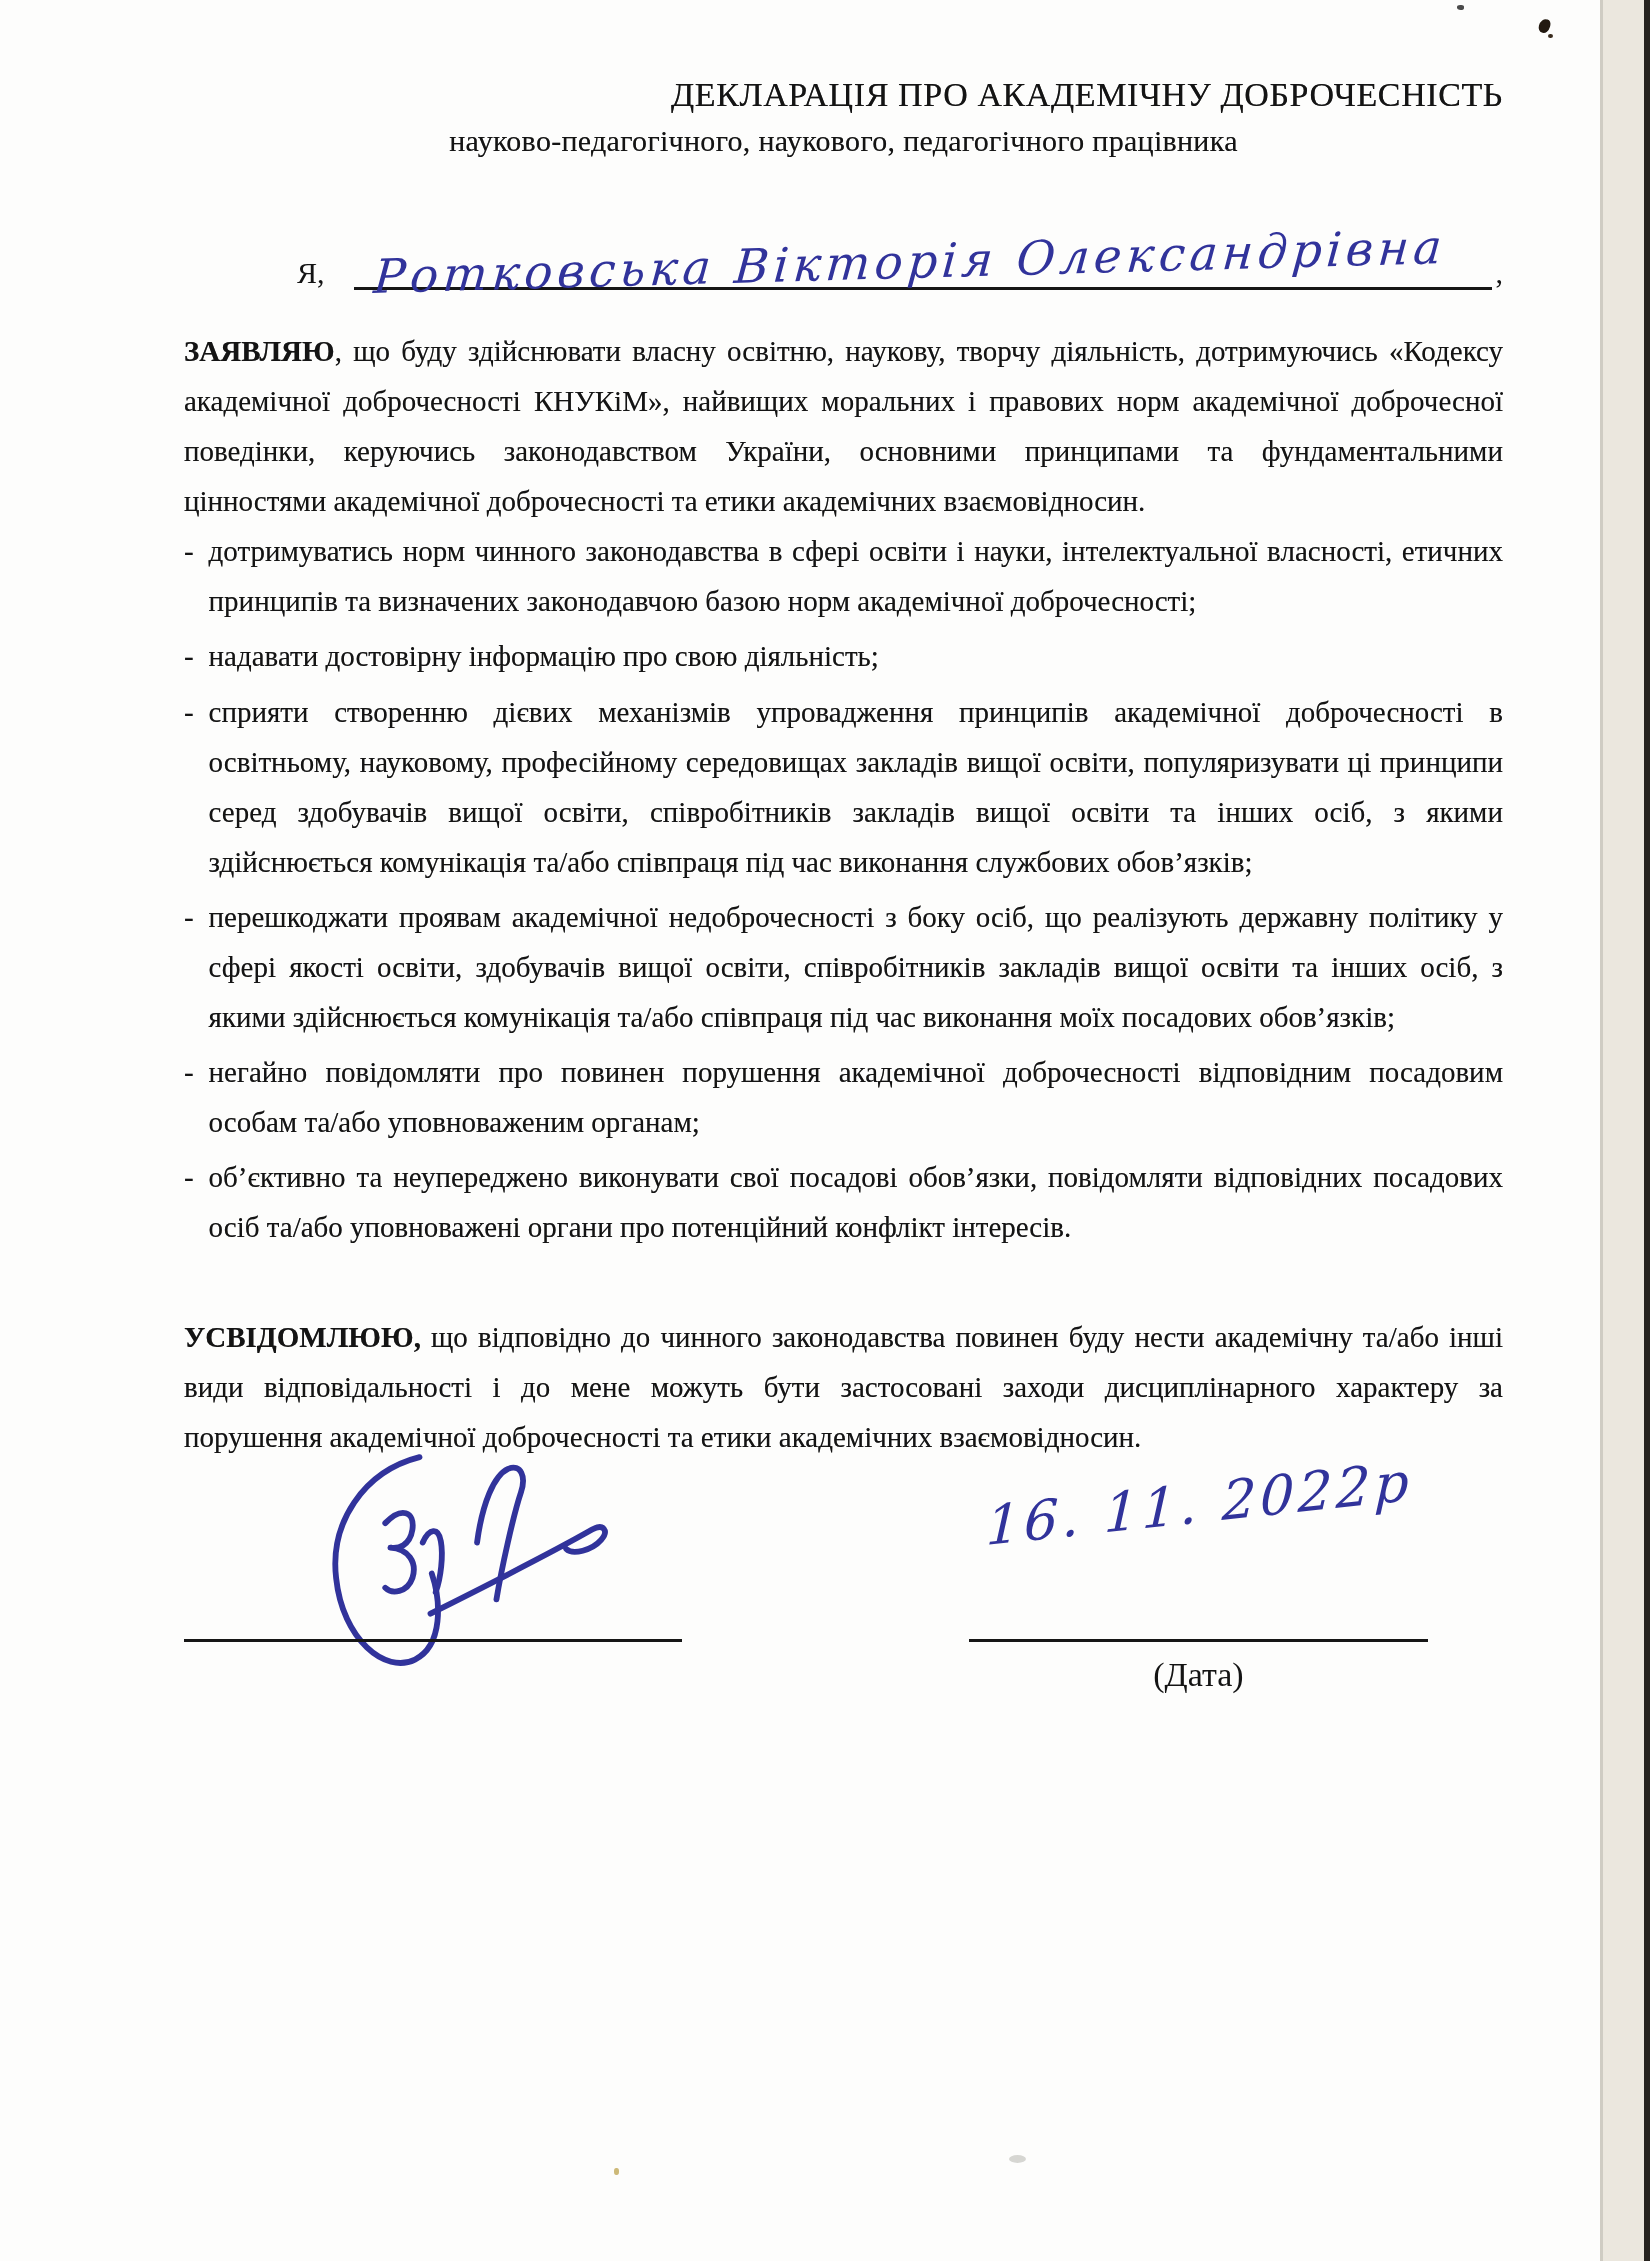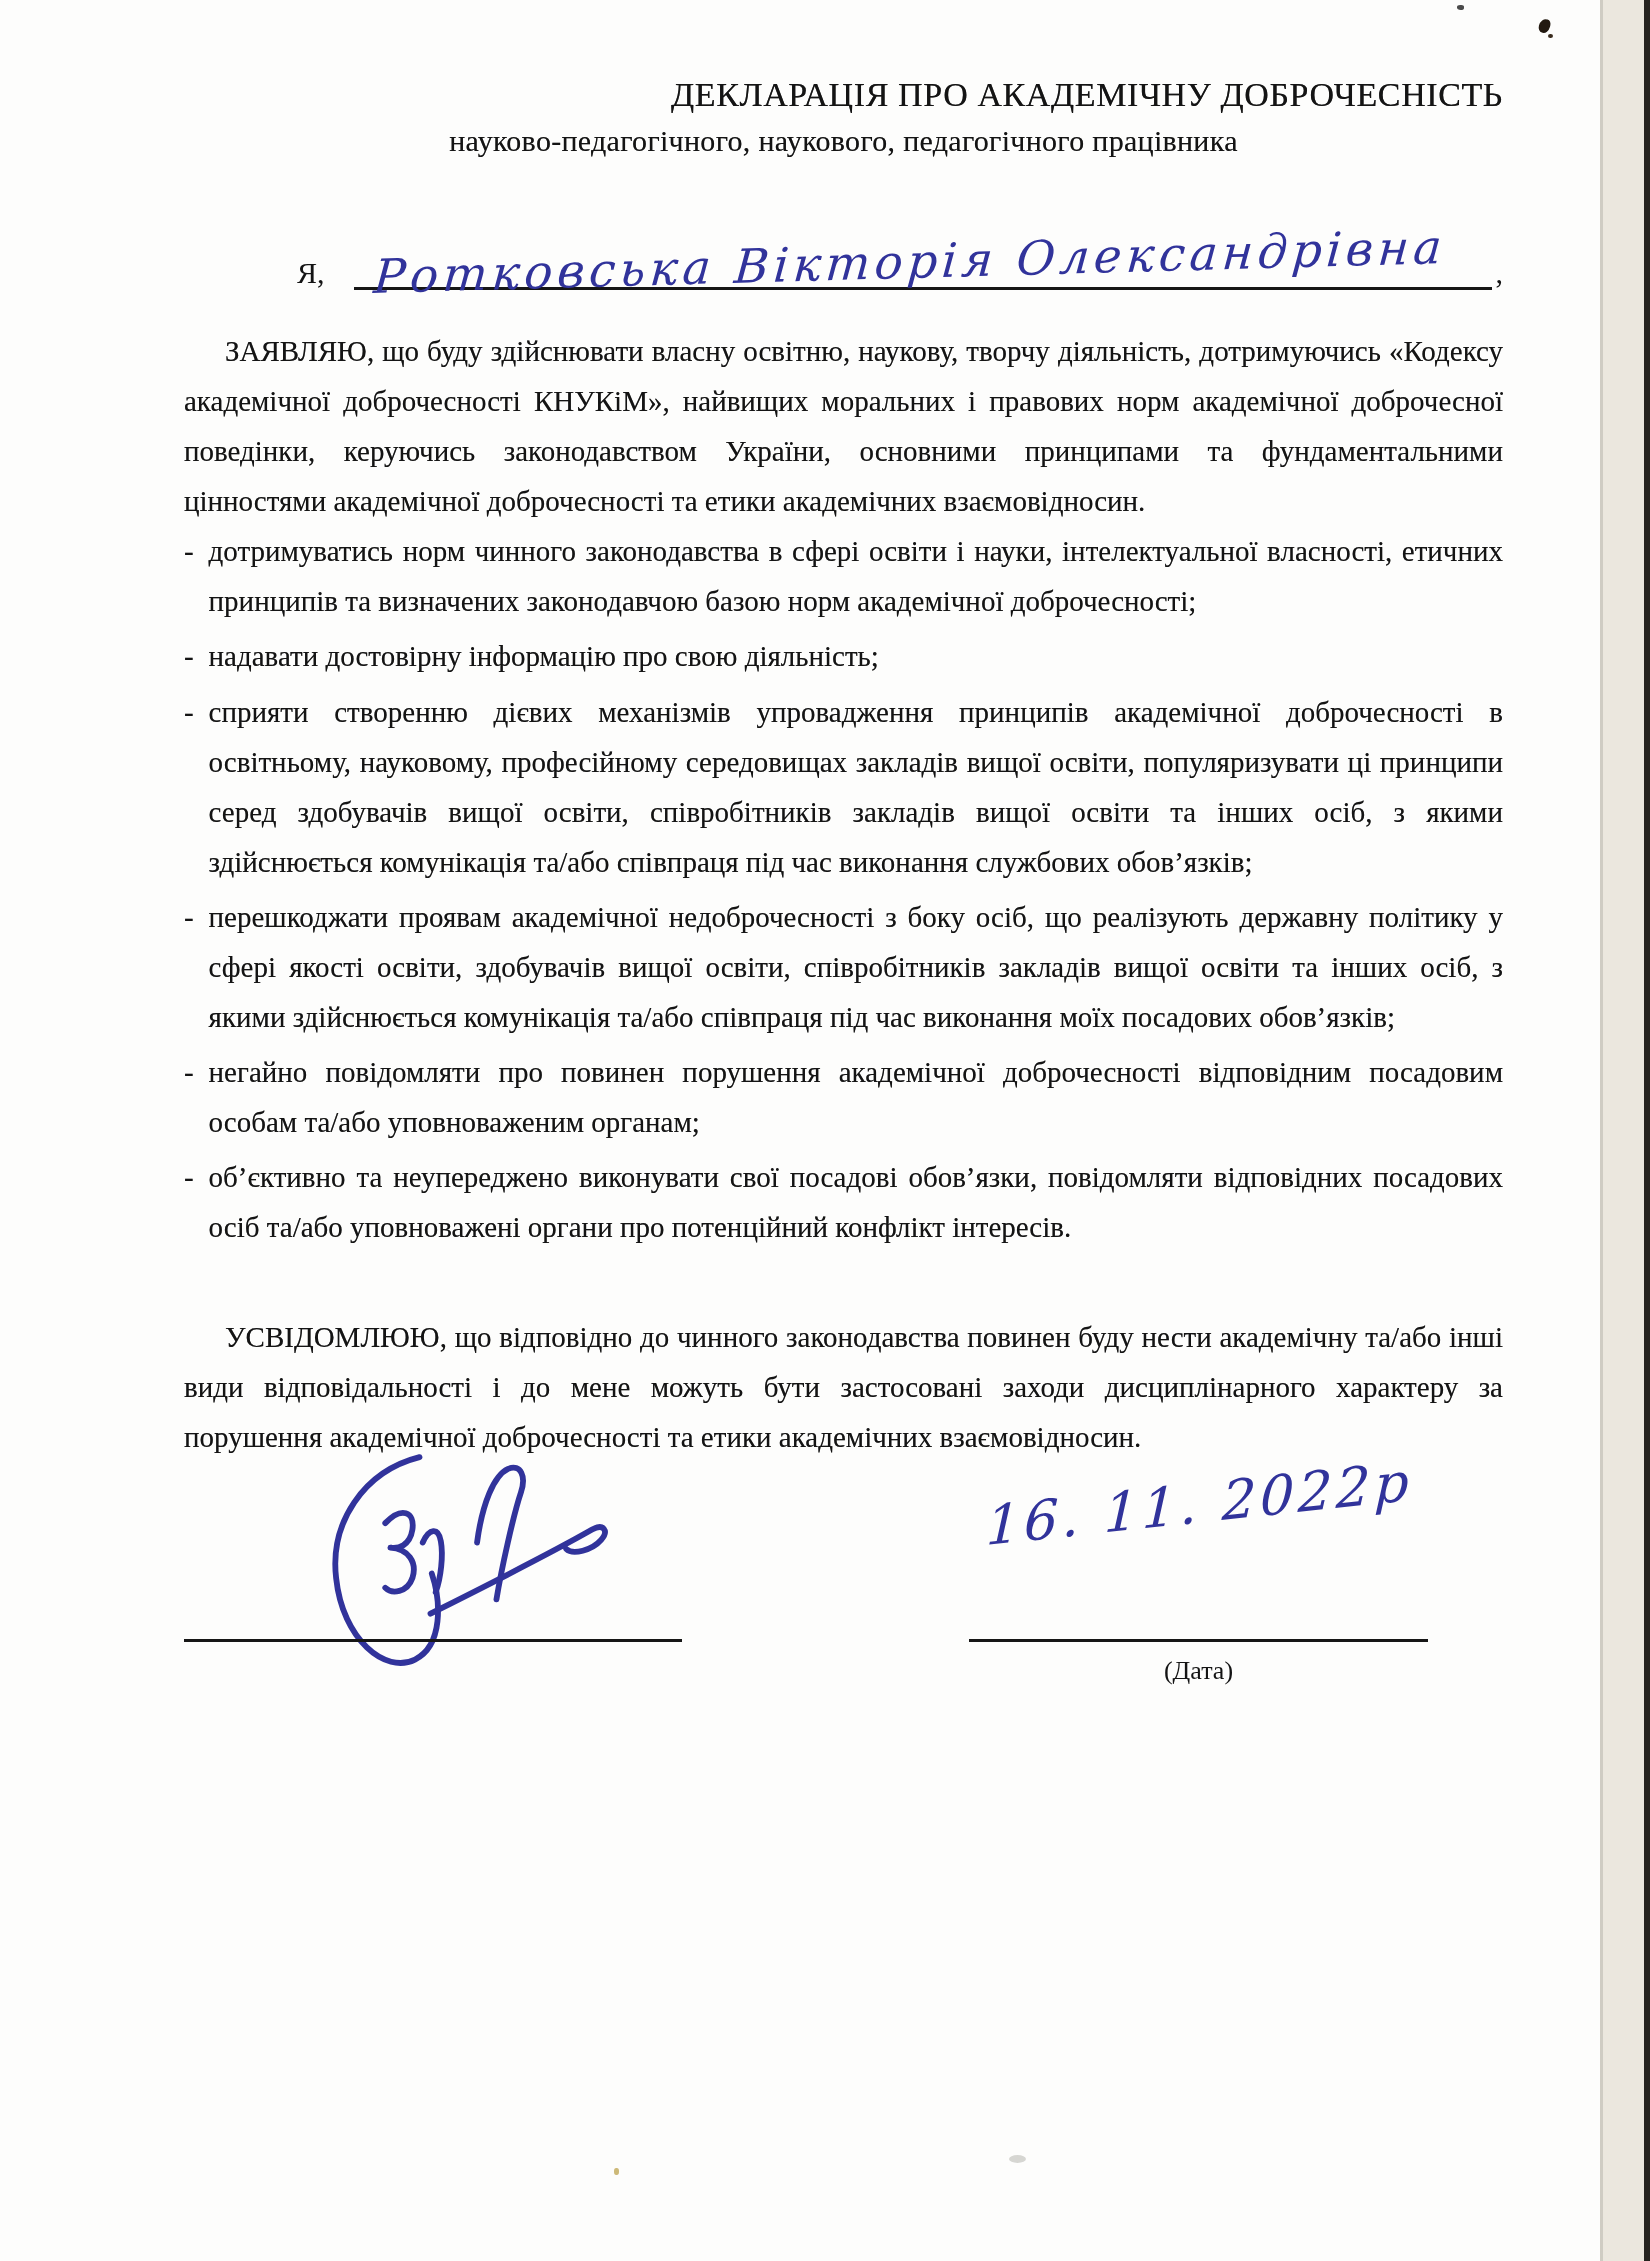--- a/index.html
+++ b/index.html
@@ -43,36 +43,36 @@
     font-size:47px; letter-spacing:4.5px; white-space:nowrap;
     transform:rotate(-1.6deg) skewX(-6deg); transform-origin:left bottom;
   }
   .after-line { margin-left:3.9px; }
   .member { margin-top:14.2px; font-size:30px; }
 
   .para {
     margin:36px 0 0 0; font-size:29px; line-height:50px;
     text-align:justify; text-shadow:0 0 0.3px rgba(10,10,10,.5);
   }
-  .lead { font-weight:400;margin-left:41px; }
+  .lead { font-weight:700; }
 
   .oblig-head {
     margin:35px 0 17px 0; font-size:30px; font-weight:700;
     text-shadow:0 0 0.3px rgba(10,10,10,.5);
   }
   ul.oblig { list-style:none; margin:0; padding:0; }
   ul.oblig li { display:flex; margin:0 0 5.2px 0; font-size:29px; line-height:50px; text-shadow:0 0 0.3px rgba(10,10,10,.5); }
   .dash { flex:none; width:24.6px; }
   .li-text { flex:1; text-align:justify; }
 
   .sig-area { position:relative; margin-top:22px; height:246px; }
   .sig-line  { position:absolute; left:0;     top:155px; width:498px; border-top:3.9px solid #161616; }
   .date-line { position:absolute; left:785px; top:155px; width:459px; border-top:3.9px solid #161616; }
   .sig-label  { position:absolute; left:0;      top:172px; width:498px; text-align:center; font-size:26.5px; }
-  .date-label { position:absolute; left:785px; top:172px; width:459px; text-align:center; font-size:26px; }
+  .date-label { position:absolute; left:785px; top:172px; width:459px; text-align:center; font-size:34px; }
   .sig-svg { position:absolute; left:103px; top:-40px; width:362px; height:241px; }
   .hand-date {
     position:absolute; left:801px; top:10.3px;
     font-family:"DejaVu Serif", serif; font-style:italic;
     font-size:54px; letter-spacing:3.9px; white-space:nowrap;
     transform:rotate(-6deg) skewX(-8deg); transform-origin:left bottom;
   }
   .ink { color:#31339b; }
 </style>
 </head>

